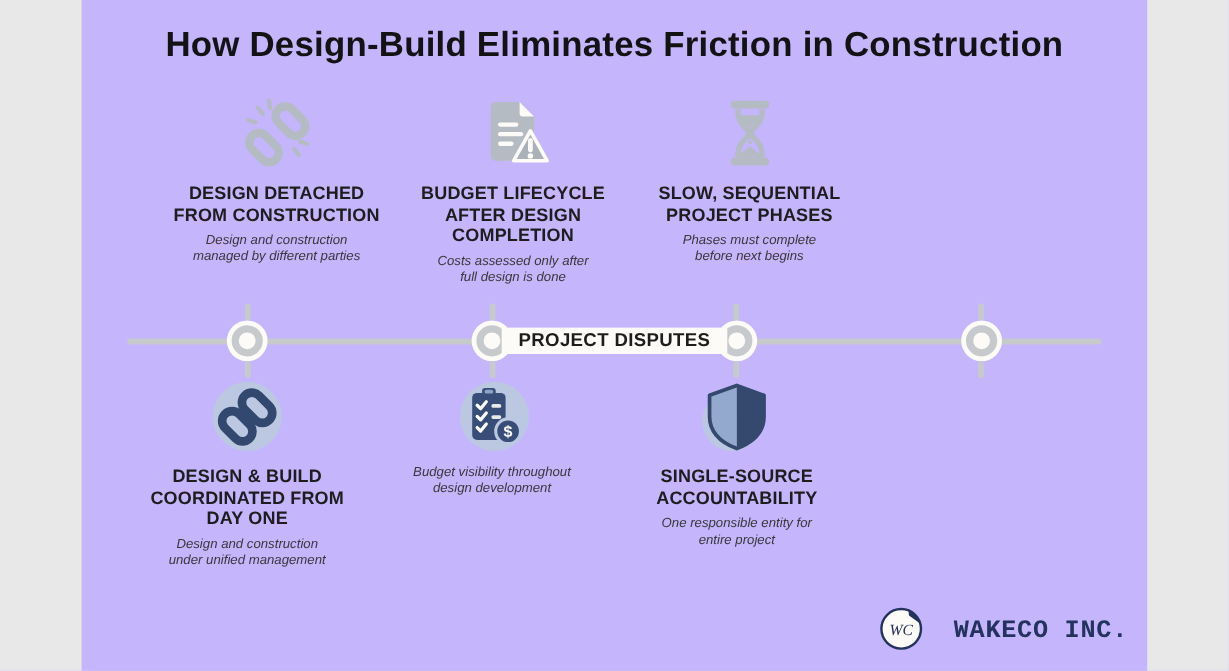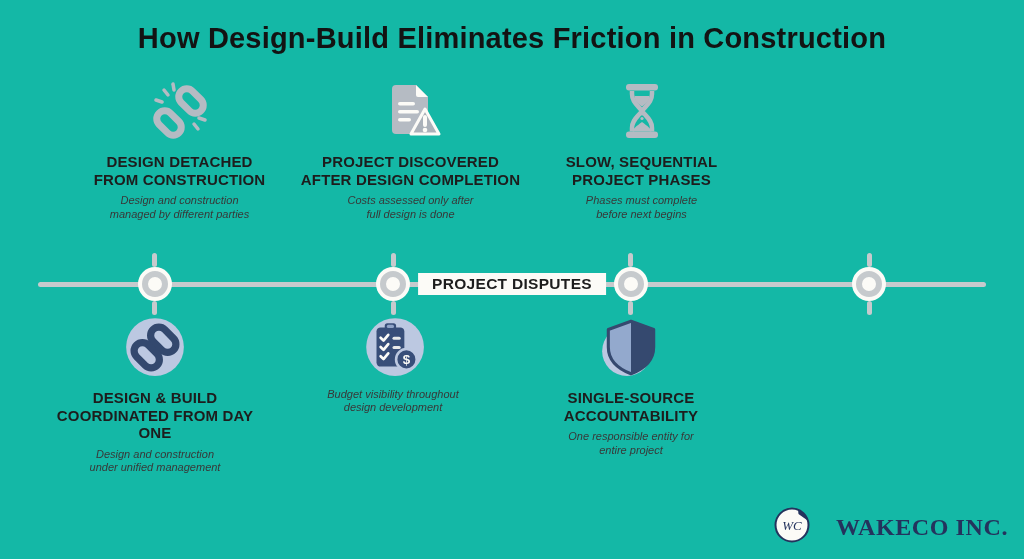--- a/index.html
+++ b/index.html
@@ -1,19 +1,19 @@
 <!DOCTYPE html>
 <html><head>
 <meta charset="utf-8">
 <style>
   * { margin:0; padding:0; box-sizing:border-box; }
   body { background:#e8e8e8; font-family:"Liberation Sans", sans-serif; }
   .canvas {
-    position:relative; width:1024px; height:559px;
-    background:#14b8a6; overflow:hidden; margin:0 auto;
+    position:relative; width:888px; height:559px;
+    background:#c4b5fd; overflow:hidden; margin:0 auto;
   }
   .title {
     padding-top:22px; text-align:center;
     font-size:29px; font-weight:700; color:#131313; letter-spacing:0.2px;
   }
   .row {
     position:absolute; left:0; right:0;
     display:grid; grid-template-columns:repeat(4,1fr);
     padding:0 36px;
   }
@@ -52,21 +52,21 @@
     background:#fcfbf7; padding:2px 14px;
     font-size:15.5px; font-weight:700; color:#1d1d1d; letter-spacing:0.3px;
     white-space:nowrap;
   }
   
   .logo {
     position:absolute; right:16px; bottom:10px;
     display:flex; align-items:center; gap:24px;
   }
   .logo-text {
-    font-family:Liberation Serif, serif; font-size:24px; font-weight:700;
+    font-family:Liberation Mono, monospace; font-size:21px; font-weight:700;
     color:#24335d; letter-spacing:0.6px;
   }
 </style>
 </head>
 <body>
 
 <div class="canvas">
 
   <h1 class="title">How Design-Build Eliminates Friction in Construction</h1>
 
@@ -102,21 +102,21 @@
           <g fill="#fcfbf7">
             <rect x="19" y="23" width="17" height="3.6" rx="1.8"></rect>
             <rect x="19" y="31" width="21" height="3.6" rx="1.8"></rect>
             <rect x="19" y="39" width="13" height="3.6" rx="1.8"></rect>
           </g>
           <path d="M46 30 L60 55 H32 Z" fill="#aab1b9" stroke="#fcfbf7" stroke-width="3" stroke-linejoin="round"></path>
           <line x1="46" y1="38" x2="46" y2="46" stroke="#fcfbf7" stroke-width="4" stroke-linecap="round"></line>
           <circle cx="46" cy="51" r="2.3" fill="#fcfbf7"></circle>
         </svg>
       </div>
-      <h2>PROJECT DISCOVERED
+      <h2>BUDGET LIFECYCLE
 AFTER DESIGN COMPLETION</h2>
       <p>Costs assessed only after
 full design is done</p>
     </div>
 
     <div class="card">
       <div class="icon-box">
         <svg width="64" height="64" viewBox="0 0 64 64">
           <g fill="#b5bbc3">
             <rect x="16" y="5" width="32" height="6.5" rx="3"></rect>

